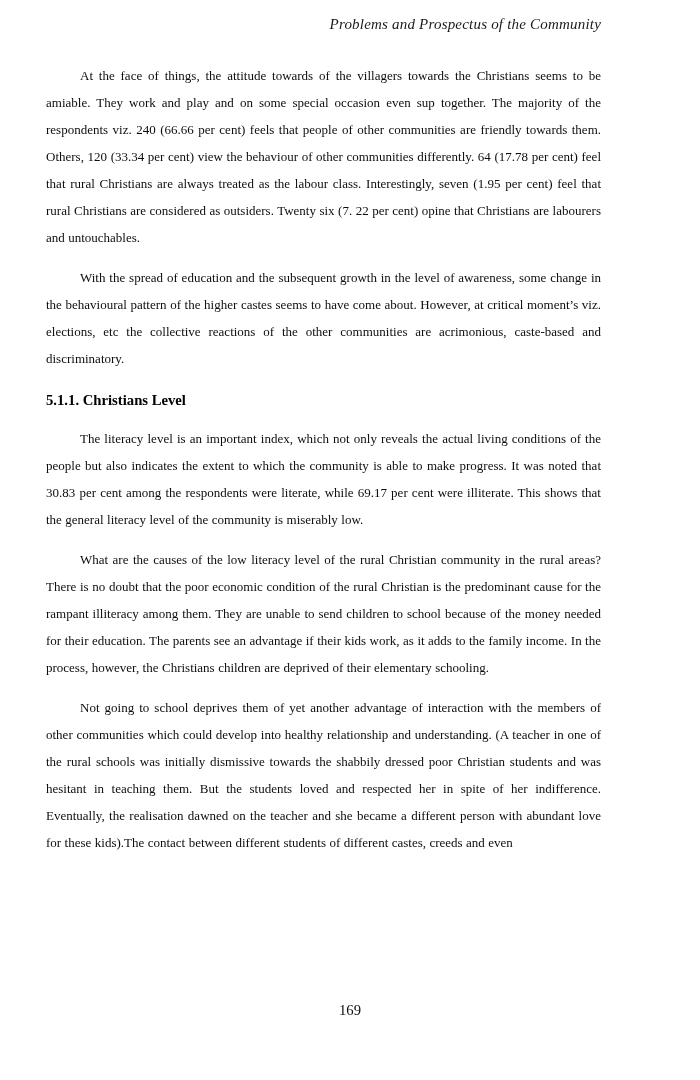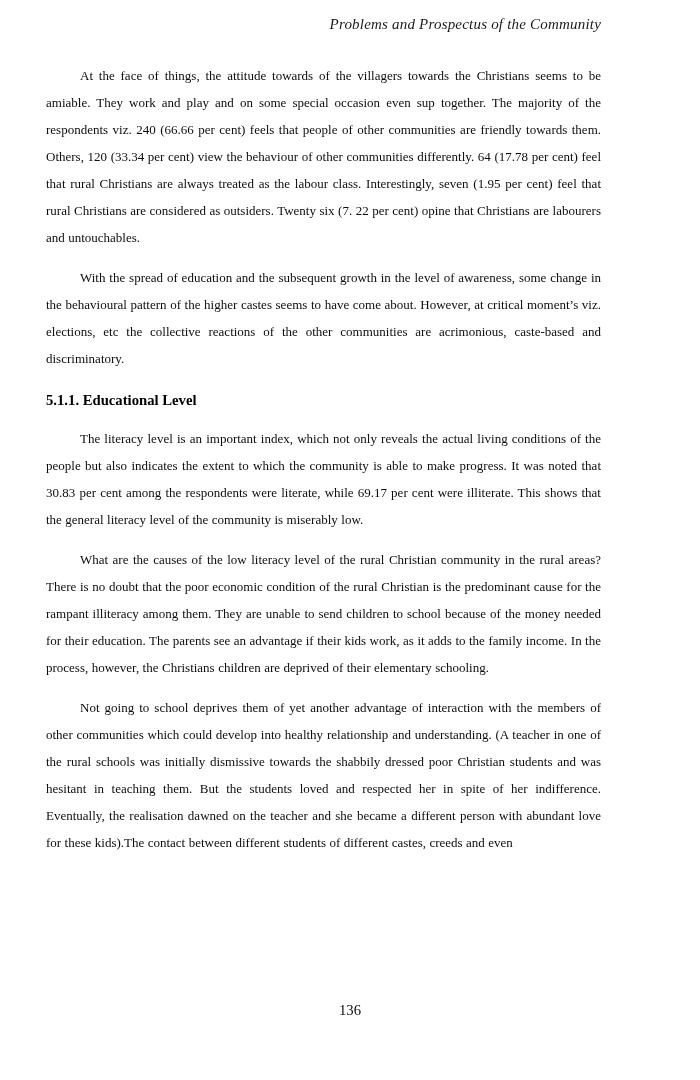--- a/index.html
+++ b/index.html
@@ -92,26 +92,26 @@
   <div class="content">
 
     <div class="running-header">Problems and Prospectus of the Community</div>
 
     <div class="body-block">
 
       <p class="para">At the face of things, the attitude towards of the villagers towards the Christians seems to be amiable. They work and play and on some special occasion even sup together. The majority of the respondents viz. 240 (66.66 per cent) feels that people of other communities are friendly towards them. Others, 120 (33.34 per cent) view the behaviour of other communities differently. 64  (17.78 per cent) feel that rural Christians are always treated as the labour class. Interestingly, seven (1.95 per cent) feel that rural Christians are considered as outsiders. Twenty six (7. 22 per cent) opine that Christians are labourers and untouchables.</p>
 
       <p class="para">With the spread of education and the subsequent growth in the level of awareness, some change in the behavioural pattern of the higher castes seems to have come about. However, at critical moment’s viz. elections, etc the collective reactions of the other communities are acrimonious, caste-based and discriminatory.</p>
 
-      <h3 class="section-heading">5.1.1. Educational Level</h3>
+      <h3 class="section-heading">5.1.1. Christians Level</h3>
 
       <p class="para">The literacy level is an important index, which not only reveals the actual living conditions of the people but also indicates the extent to which the community is able to make progress.  It was noted that 30.83 per cent among the respondents were literate, while 69.17 per cent were illiterate. This shows that the general literacy level of the community is miserably low.</p>
 
       <p class="para">What are the causes of the low literacy level of the rural Christian community in the rural areas?  There is no doubt that the poor economic condition of the rural Christian is the predominant cause for the rampant illiteracy among them.  They are unable to send children to school because of the money needed for their education. The parents see an advantage if their kids work, as it adds to the family income. In the process, however, the Christians children are deprived of their elementary schooling.</p>
 
       <p class="para">Not going to school deprives them of yet another advantage of interaction with the members of other communities which could develop into healthy relationship and understanding. (A teacher in one of the rural schools was initially dismissive towards the shabbily dressed poor Christian students and was hesitant in teaching them. But the students loved and respected her in spite of her indifference. Eventually, the realisation dawned on the teacher and she became a different person with abundant love for these kids).The contact between different students of different castes, creeds and even</p>
 
     </div>
   </div>
 
-  <div class="page-number">136</div>
+  <div class="page-number">169</div>
 
 </div>
 
 </body></html>

